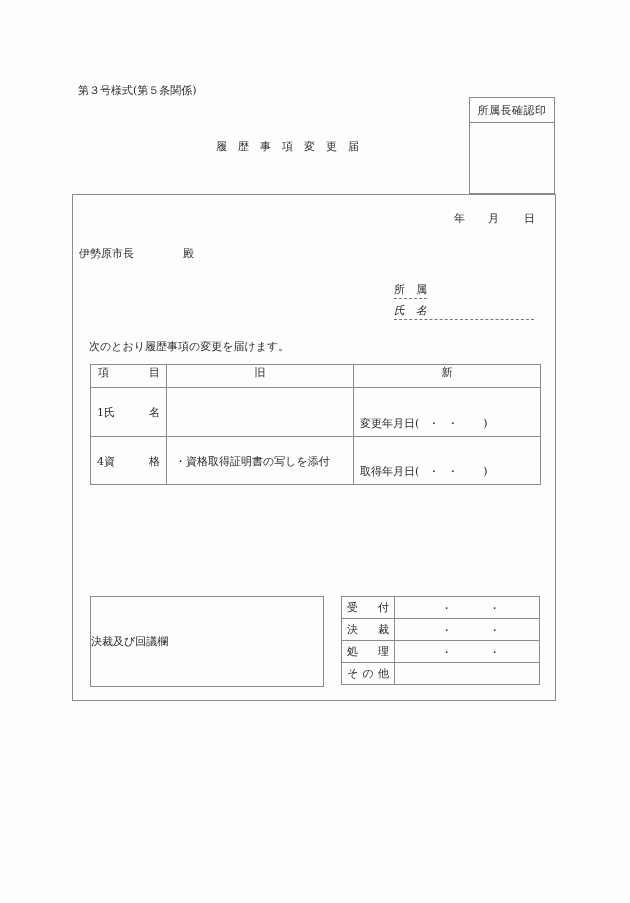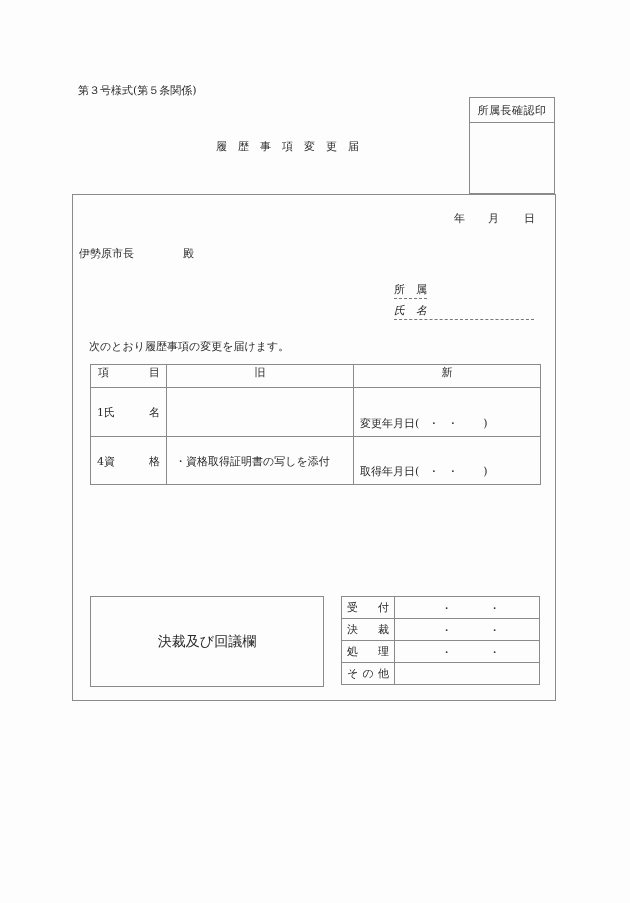--- a/index.html
+++ b/index.html
@@ -25,21 +25,21 @@
   .item-cell { width:75px; }
   .old-cell { width:186px; }
   .new-cell { width:186px; }
   .item-label { display:flex; justify-content:space-between; padding:0 6px 0 7px; }
   .row td { height:47px; }
   .item-in { position:absolute; left:6px; right:6px; top:50%; transform:translateY(-50%); display:flex; justify-content:space-between; }
   .date-line { position:absolute; left:6px; bottom:5px; white-space:nowrap; }
   .date-line .dots { display:inline-block; width:56px; text-align:center; letter-spacing:8px; }
   .note { position:absolute; left:8px; top:9px; line-height:14px; }
   .note-mid { position:absolute; left:8px; top:50%; transform:translateY(-50%); }
-  .decision { left:90px; top:596px; width:234px; height:91px; border:1px solid #8a8a8a; box-sizing:border-box; display:flex; align-items:center; justify-content:center; font-size:14px; }
+  .decision { left:90px; top:596px; width:234px; height:91px; border:1px solid #8a8a8a; box-sizing:border-box; display:flex; align-items:center; justify-content:flex-start; font-size:11px; }
   table.proc { position:absolute; left:341px; top:596px; border-collapse:collapse; }
   table.proc td { border:1px solid #8a8a8a; height:21px; font-size:11px; vertical-align:middle; padding:0; }
   .proc-label { width:52px; }
   .proc-label span { display:flex; justify-content:space-between; padding:0 5px; }
   .proc-val { width:144px; position:relative; }
   .proc-val .d1 { position:absolute; left:46px; top:50%; transform:translateY(-50%); }
   .proc-val .d2 { position:absolute; left:94px; top:50%; transform:translateY(-50%); }
 </style>
 </head>
 <body>

